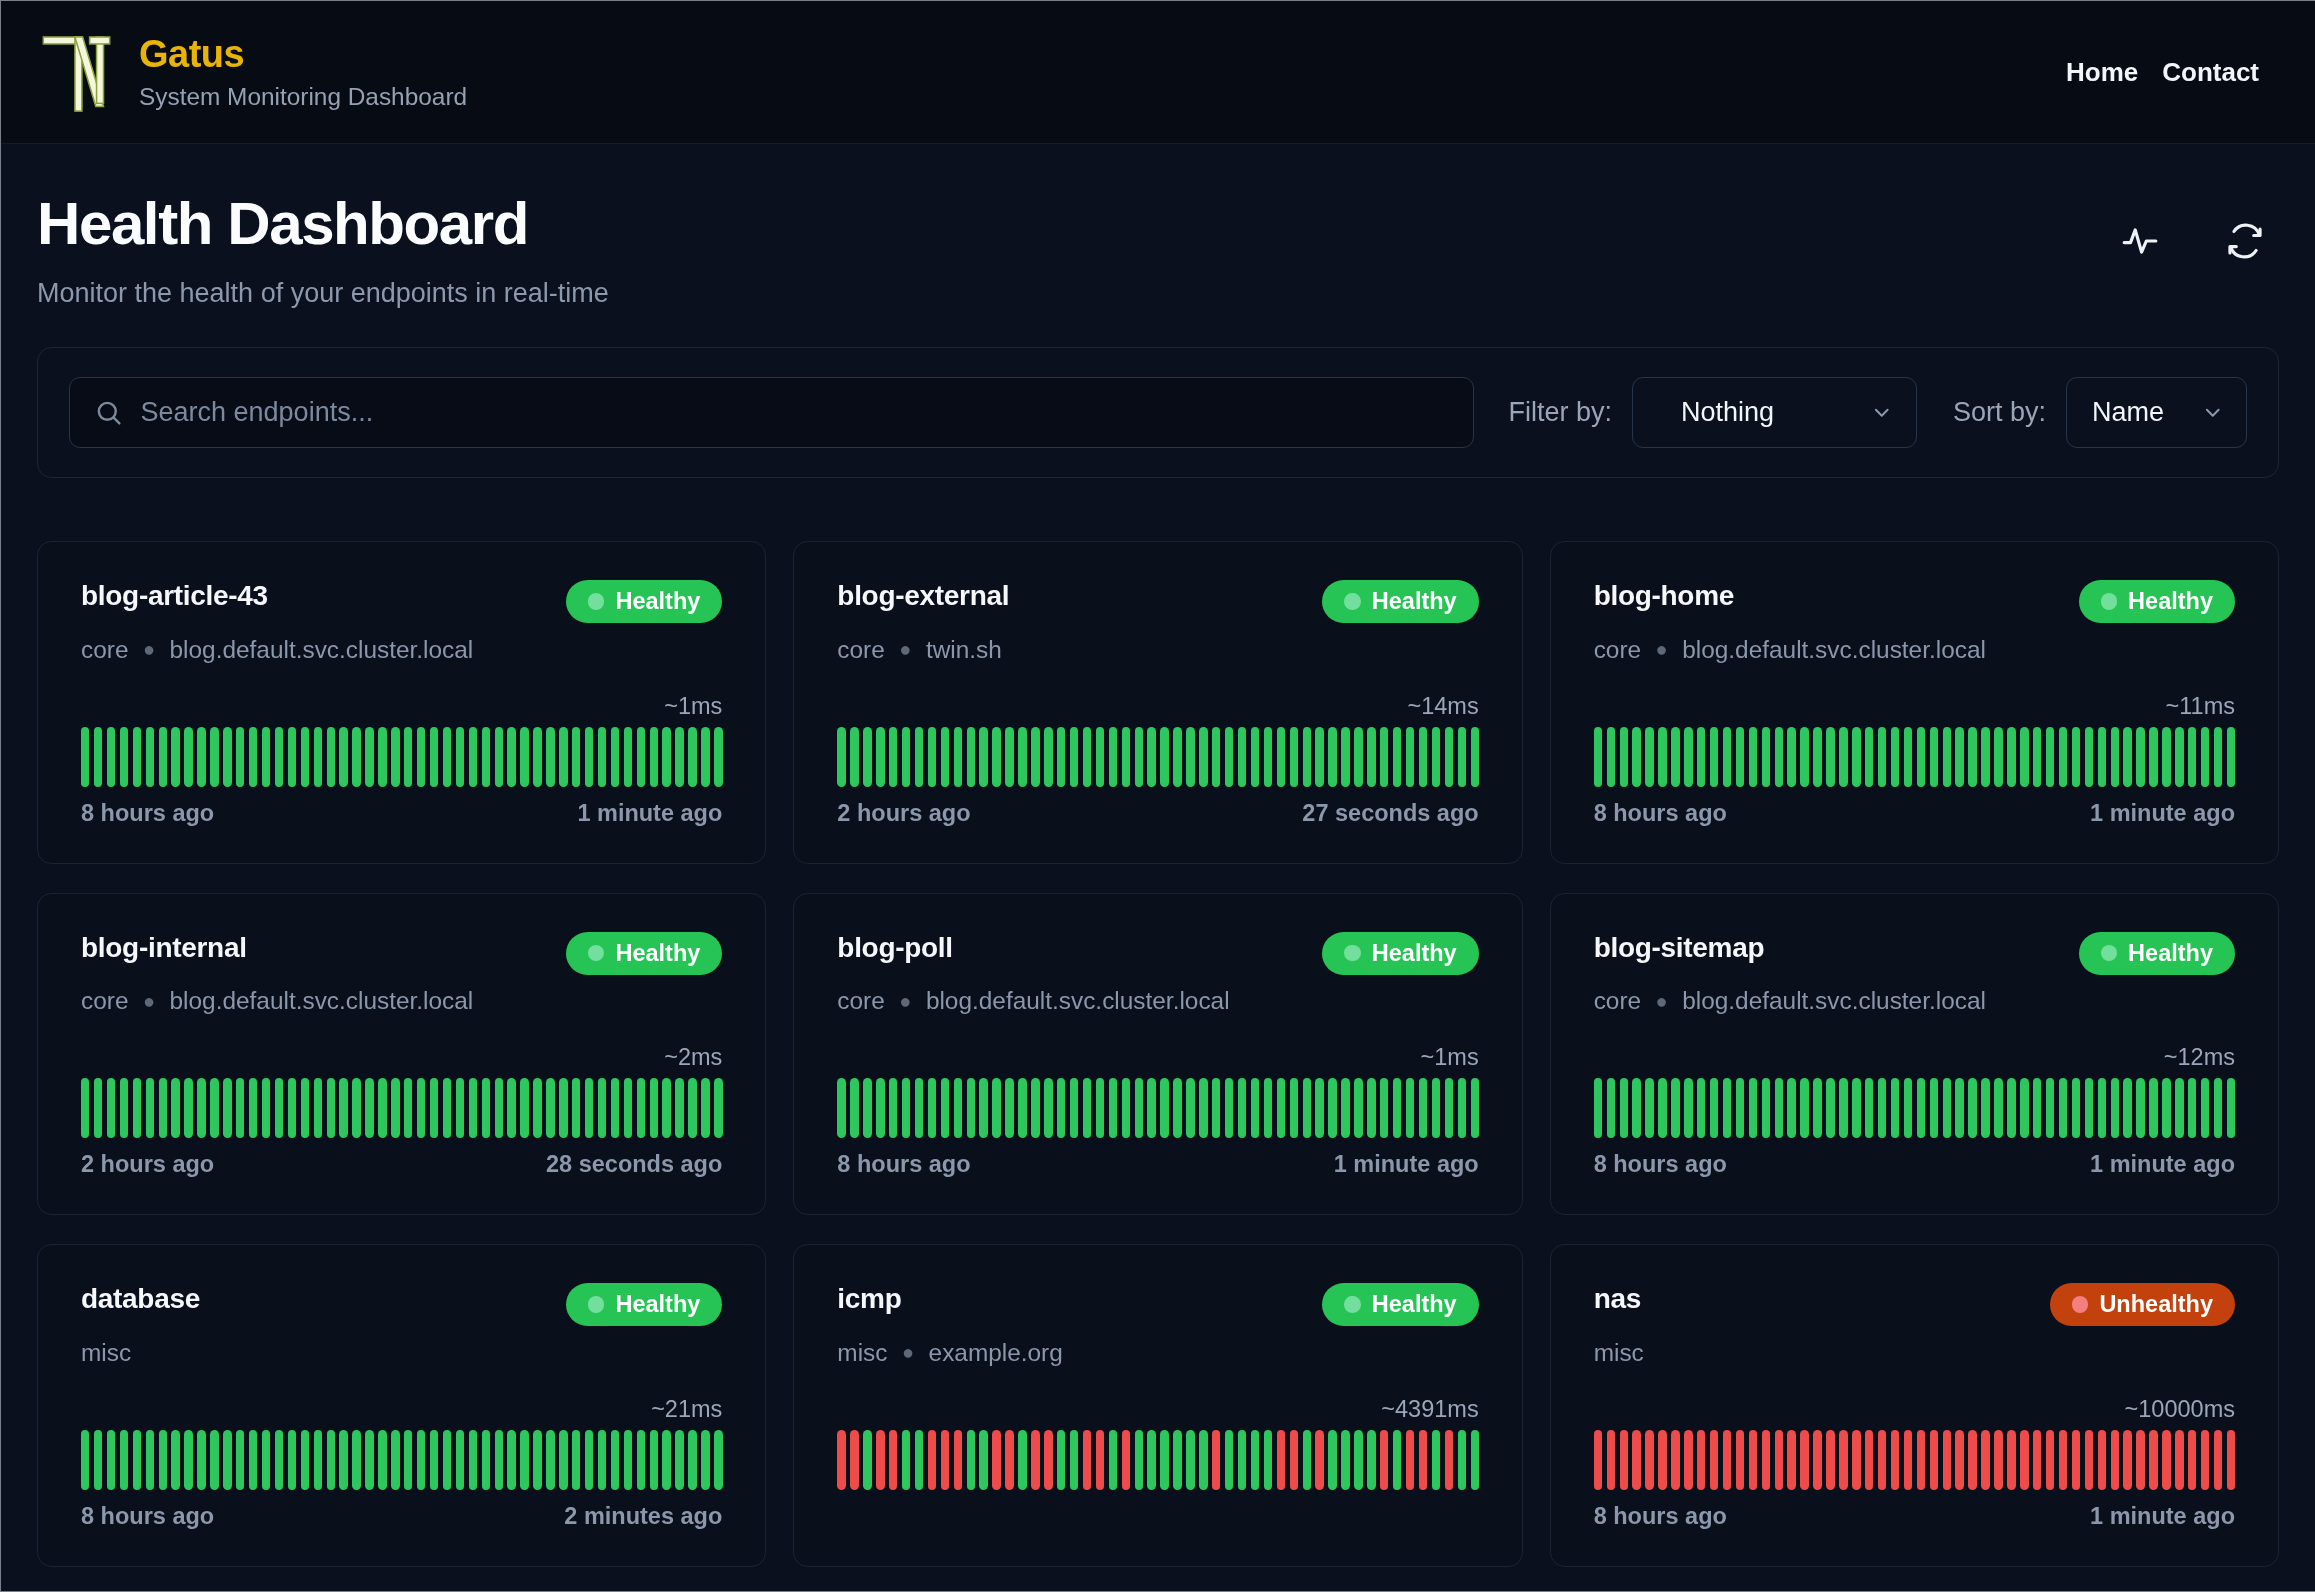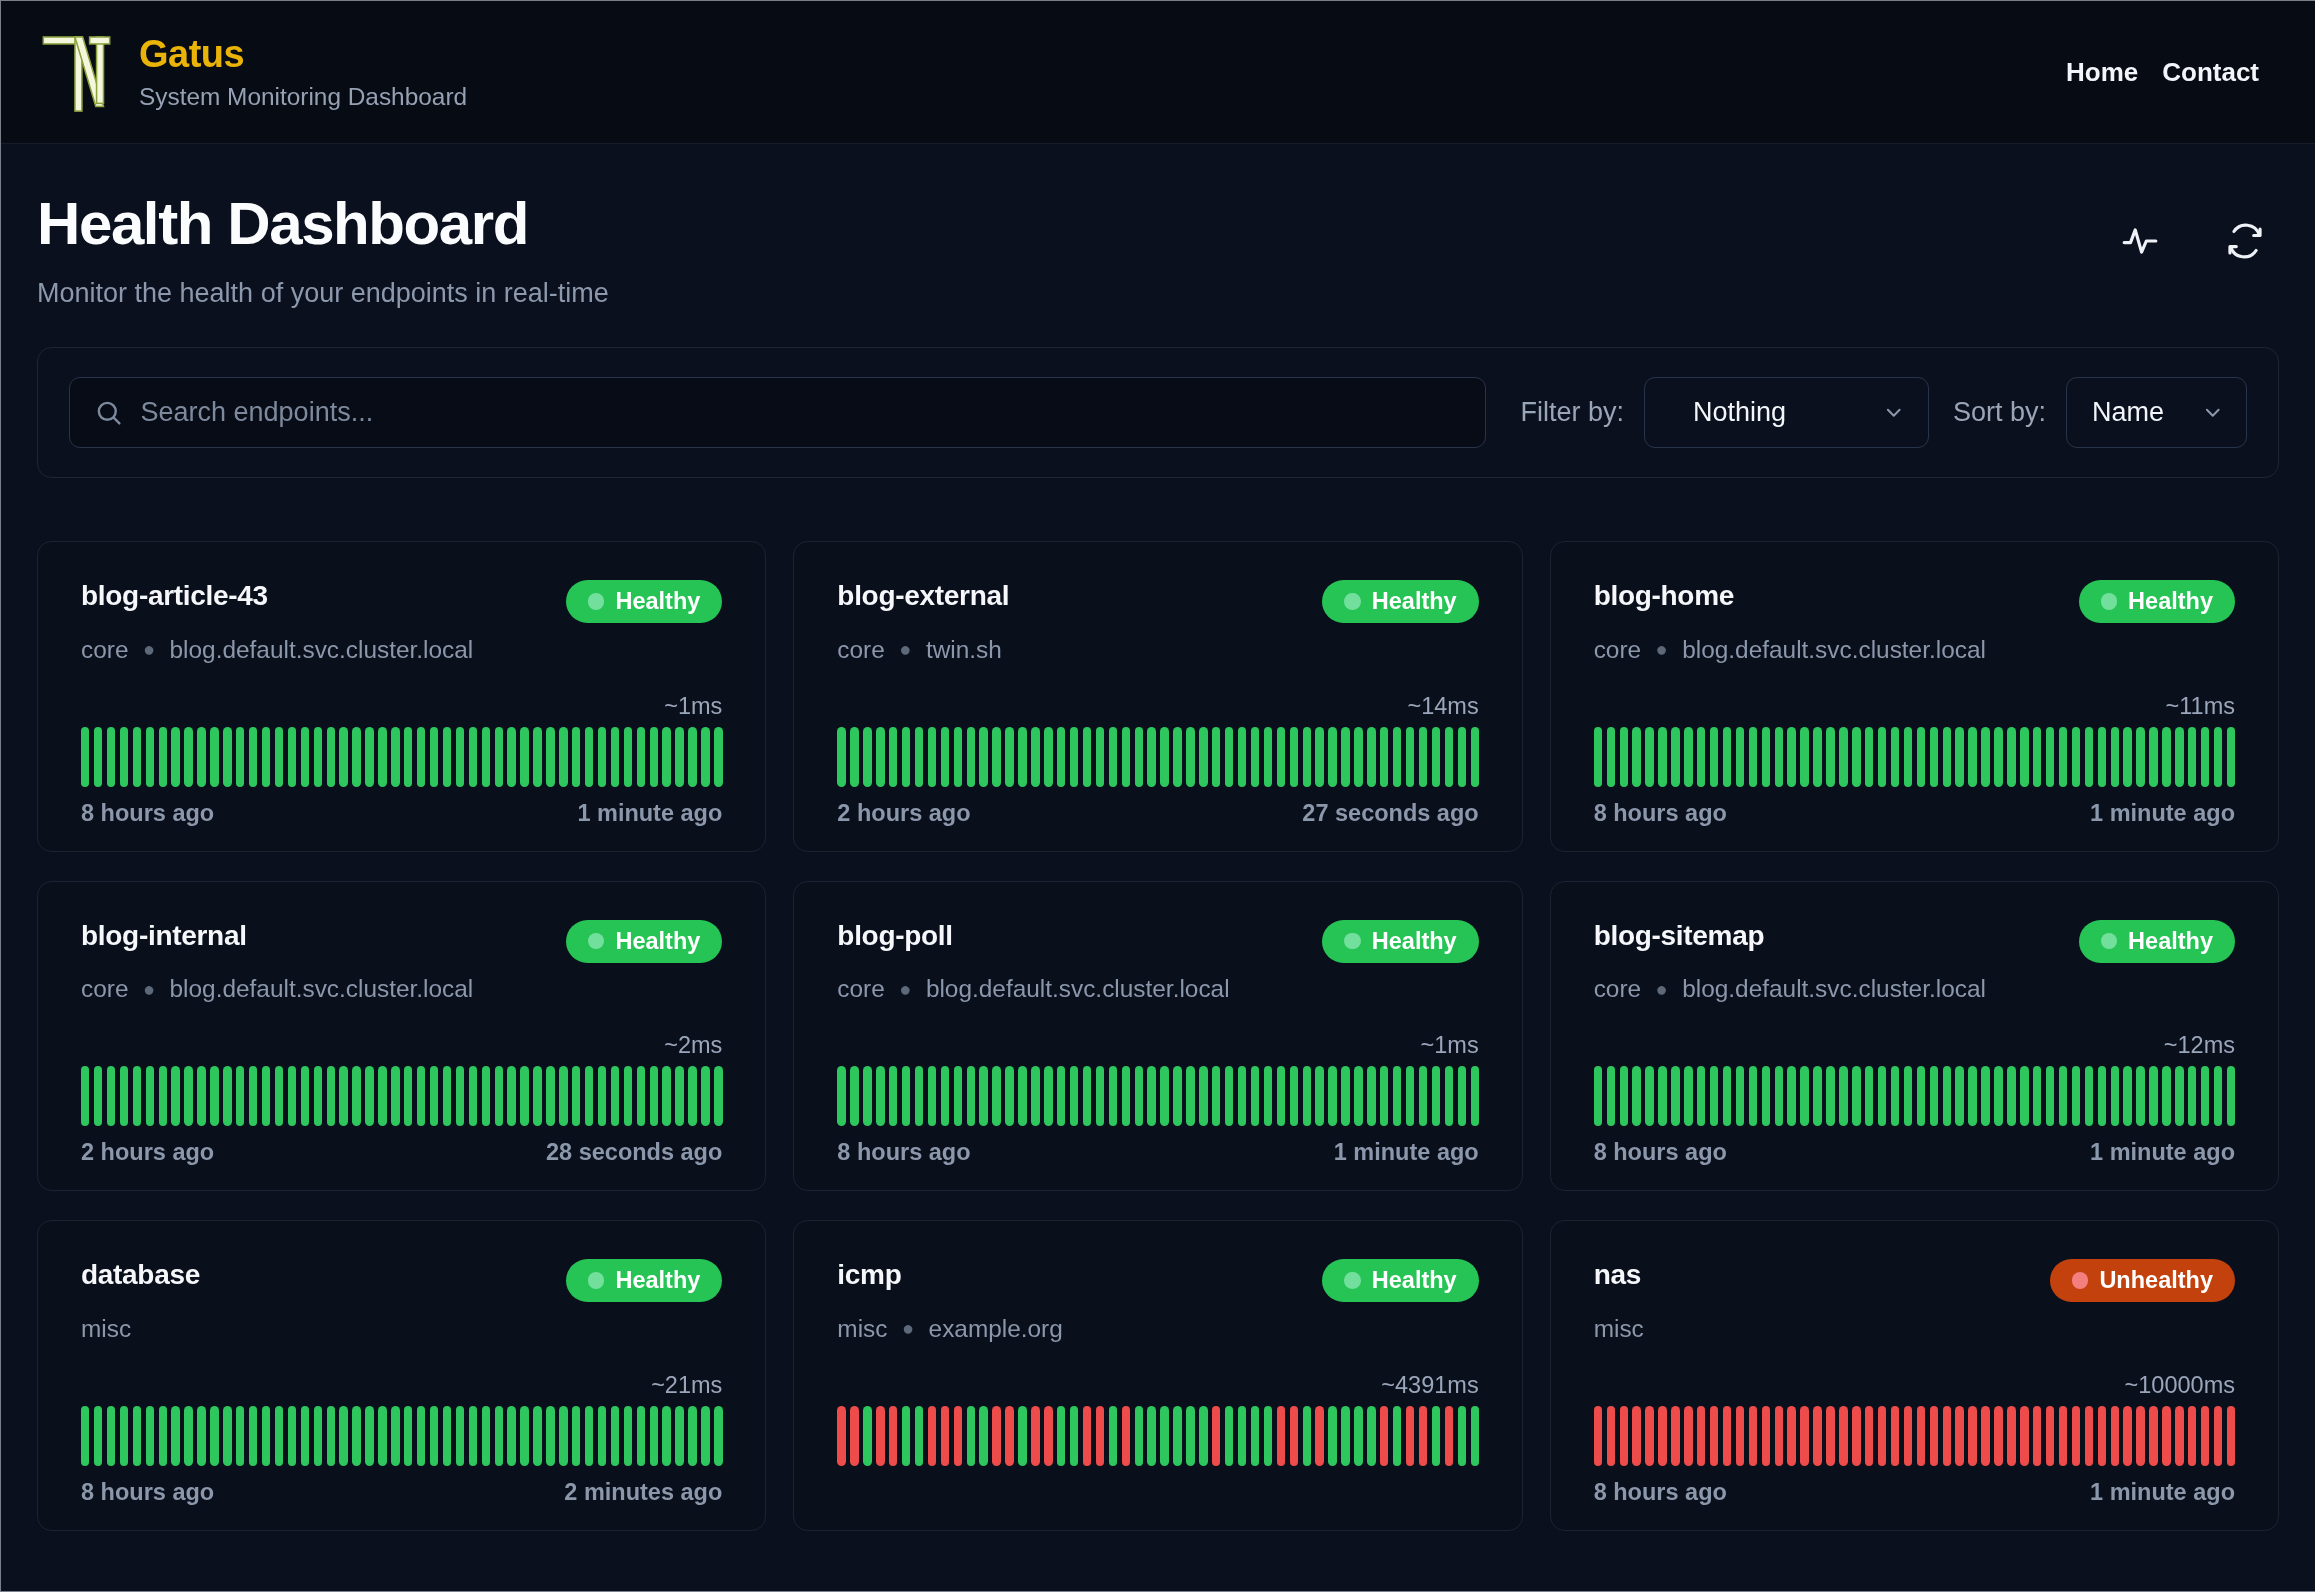--- a/index.html
+++ b/index.html
@@ -51,31 +51,31 @@
   }
   .search-box input::placeholder { color:#7d899d; }
   .ctl-label { font-size:27px; color:#9aa5b8; margin-right:20px; white-space:nowrap; }
   .select {
     display:flex; align-items:center; justify-content:space-between;
     border:0.9px solid #28344a; border-radius:11px; height:71px;
     padding:0 22px 0 25px; cursor:pointer; background:transparent;
   }
   .select .sel-value { font-size:27px; color:#f2f5f9; }
   .select svg { width:23.5px; height:23.5px; color:#8d99ad; margin-left:18px; }
-  .select.filter { width:285px; margin-right:24px;padding-left:48px; }
+  .select.filter { width:285px; margin-right:36px;padding-left:48px; }
   .select.sort { width:181px; }
 
   
   .cards-grid {
     margin-top:63px;
     display:grid; grid-template-columns:repeat(3,1fr); gap:29px 27px;
   }
   .endpoint-card {
     background:#0a0f1c; border:0.9px solid #1b2433; border-radius:14.5px;
-    padding:38px 43px 24px; cursor:pointer;
+    padding:38px 43px 36px; cursor:pointer;
   }
   .card-top { display:flex; align-items:flex-start; }
   .ep-name { font-size:28px; font-weight:700; color:#f5f7fa; letter-spacing:-0.3px; }
   .badge {
     margin-left:auto; display:flex; align-items:center; gap:11px;
     height:43px; border-radius:22px; padding:0 22px;
     font-size:23.5px; font-weight:700; color:#fff;
   }
   .badge .dot { width:16.3px; height:16.3px; border-radius:50%; }
   .badge.healthy { background:var(--green,#26c455); }

